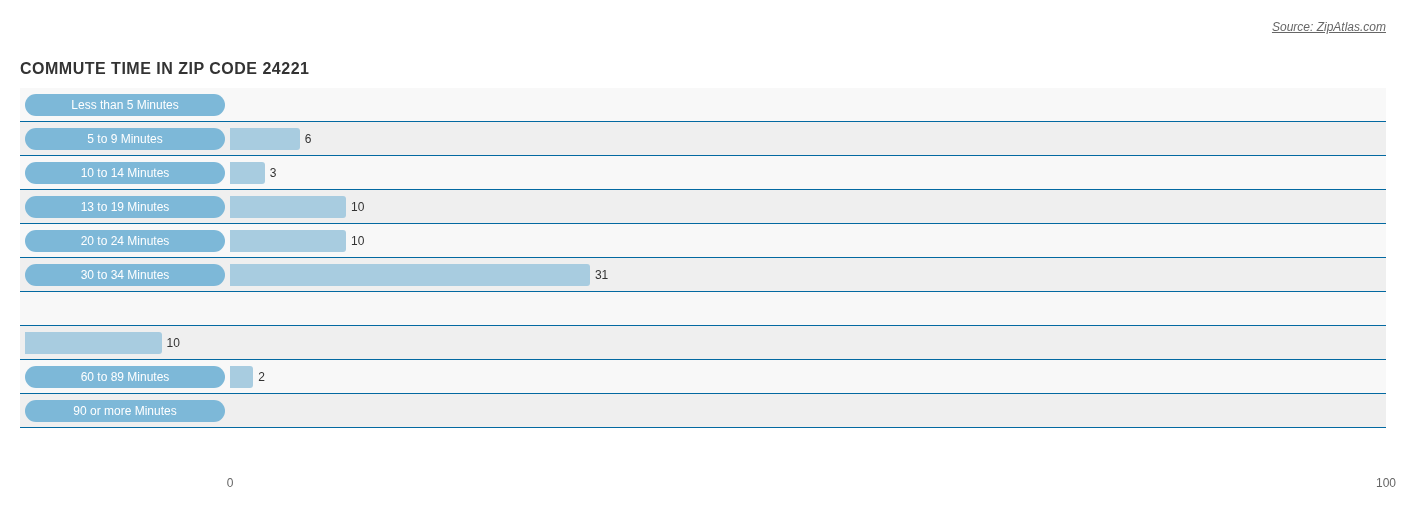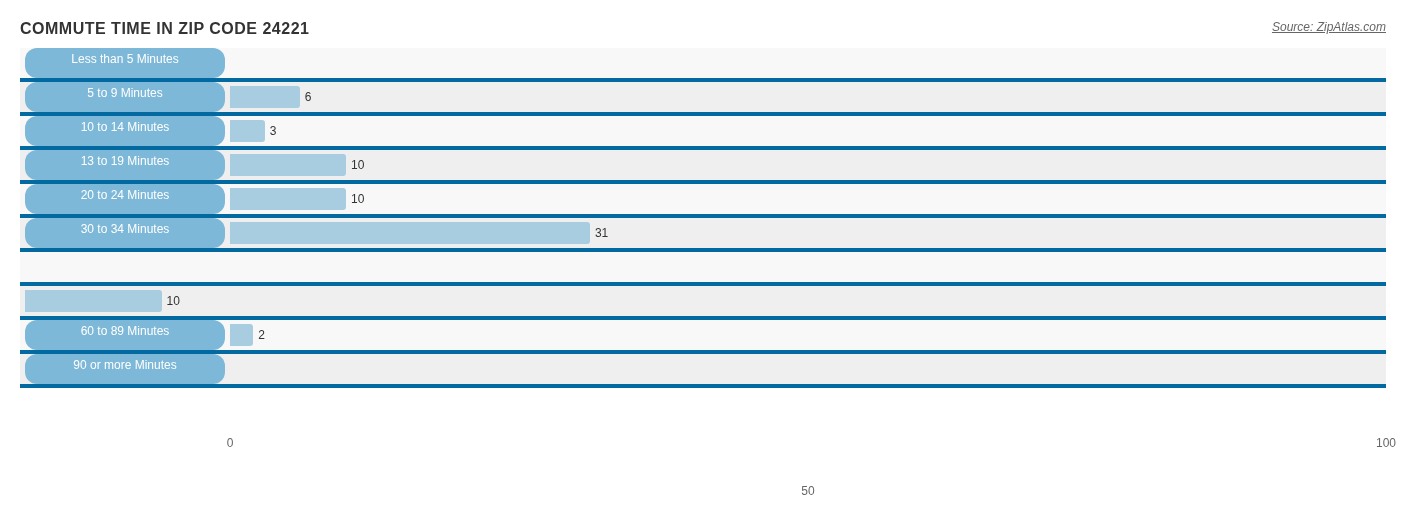--- a/index.html
+++ b/index.html
@@ -15,20 +15,21 @@
       height: 523px;
       padding: 20px 20px 50px 20px;
       position: relative;
     }
     .chart-title {
       font-size: 16px;
       font-weight: bold;
       color: #333;
       margin-bottom: 10px;
       letter-spacing: 0.5px;
+      margin-top: 40px;
     }
     .source-text {
       position: absolute;
       top: 20px;
       right: 20px;
       font-size: 12px;
       color: #666;
       font-style: italic;
       text-decoration: underline;
     }
@@ -39,22 +40,23 @@
     }
     .bars-section {
       position: absolute;
       top: 0;
       left: 0;
       right: 0;
       bottom: 30px;
     }
     .bar-row {
       display: flex;
+      align-items: center;
       height: 34px;
-      border-bottom: 4px solid #0369a1;
+      border-bottom: 1px solid #0369a1;
     }
     .bar-row:nth-child(odd) {
       background: #f8f8f8;
     }
     .bar-row:nth-child(even) {
       background: #efefef;
     }
     .bar-label {
       width: 200px;
       min-width: 200px;

